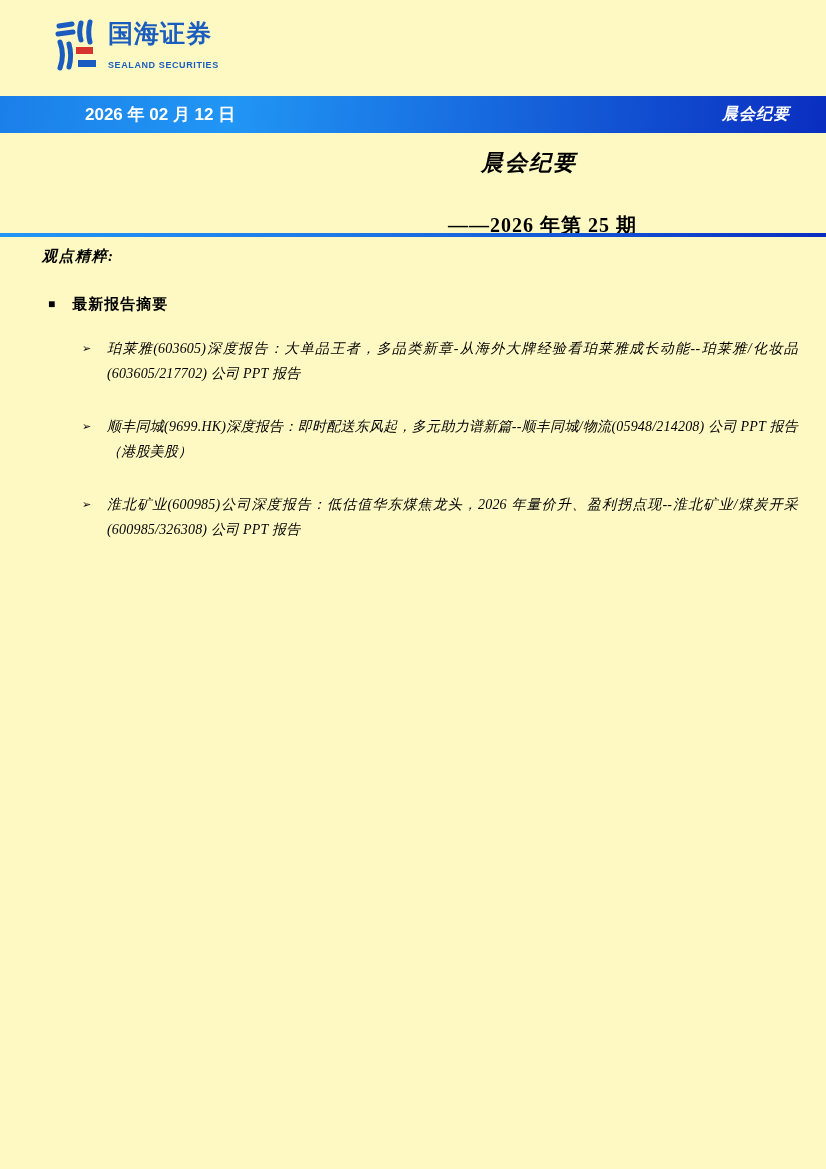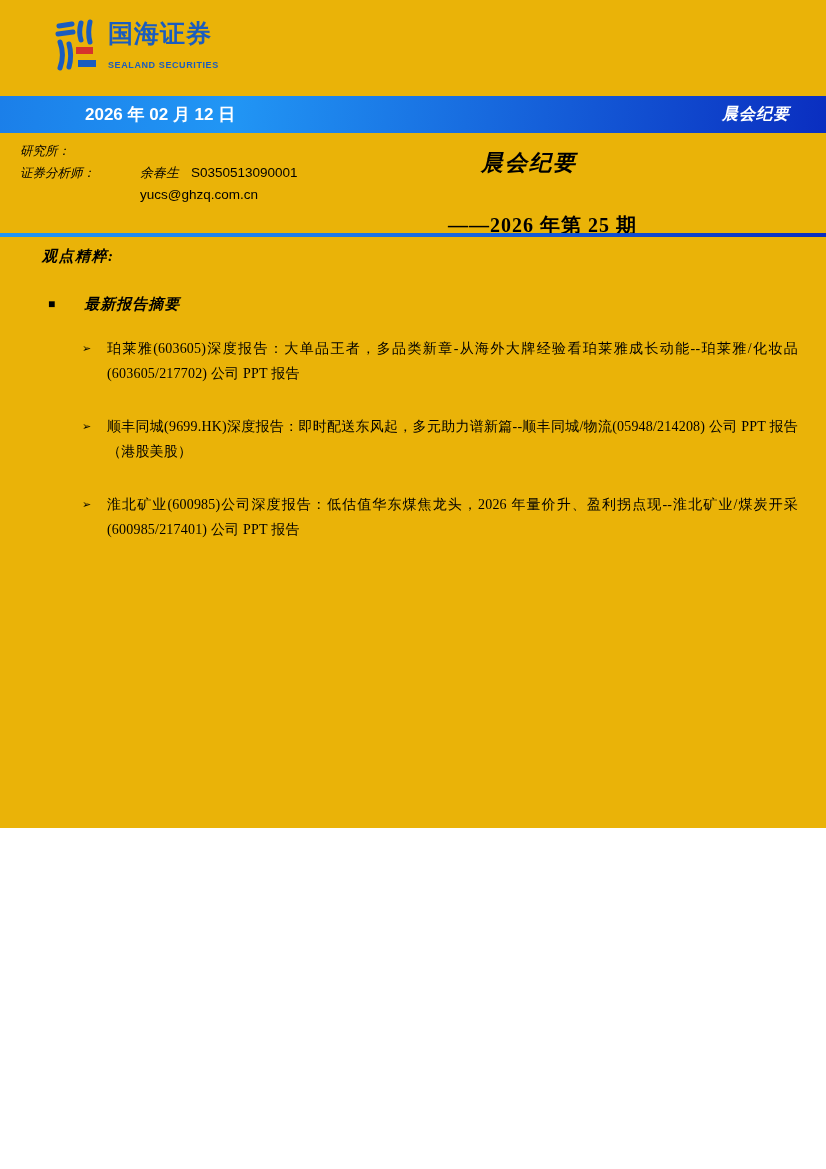--- a/index.html
+++ b/index.html
@@ -1,20 +1,20 @@
 <!DOCTYPE html>
 <html><head>
 <meta charset="utf-8">
 <style>
   * { margin:0; padding:0; box-sizing:border-box; }
   html,body { background:#ffffff; }
   #page {
     position:relative;
-    width:826px; height:828px;
-    background:#eab308;
+    width:826px; height:1169px;
+    background:#fef9c3;
     overflow:hidden;
     font-family:"Liberation Serif", serif;
     color:#000000;
   }
 
   
   .logo { position:absolute; left:55px; top:18px; display:flex; align-items:center; gap:9px; }
   .logo-mark { width:44px; height:54px; }
   .logo-text { display:flex; flex-direction:column; justify-content:center; }
   .logo-cn {
@@ -71,32 +71,32 @@
   
   .content { position:absolute; left:42px; top:244px; width:756px; }
   .section-heading {
     font-weight:bold; font-style:italic; font-size:15px; letter-spacing:1.5px; line-height:24px;
   }
   .group-row { margin-top:28px; display:flex; align-items:center; padding-left:6px; }
   .square-marker {
     font-size:12px; line-height:16px; font-style:normal; margin-right:17px;
   }
   .group-heading {
-    font-weight:bold; font-style:italic; font-size:15px; letter-spacing:1px; line-height:16px;margin-left:12px;
+    font-weight:bold; font-size:15px; letter-spacing:1px; line-height:16px;
   }
   .report-list { list-style:none; margin-top:24px; }
   .report-item {
     display:flex; padding-left:40px; margin-bottom:28px;
     font-size:14px; line-height:25px;
   }
   .arrow-marker {
     flex:0 0 12px; font-size:11px; line-height:25px; margin-right:13px; font-style:normal;
   }
   .report-text {
-    width:691px; text-align:justify; letter-spacing:0.2px;
+    width:691px; font-style:italic; text-align:justify; letter-spacing:0.2px;
   }
 </style>
 </head>
 <body>
 
 <div id="page">
 
   <div class="logo">
     <svg class="logo-mark" viewBox="0 0 44 54" xmlns="http://www.w3.org/2000/svg">
       <g stroke="#1a5cbf" stroke-width="5" stroke-linecap="round" fill="none">
@@ -114,34 +114,20 @@
       <div class="logo-cn">国海证券</div>
       <div class="logo-en">SEALAND SECURITIES</div>
     </div>
   </div>
 
   <div class="banner">
     <span class="banner-date">2026 年 02 月 12 日</span>
     <span class="banner-label">晨会纪要</span>
   </div>
 
-  <div class="meta">
-    <div class="meta-row">
-      <span class="meta-label">研究所：</span>
-    </div>
-    <div class="meta-row">
-      <span class="meta-label">证券分析师：</span>
-      <span class="meta-name">余春生</span>
-      <span class="meta-id">S0350513090001</span>
-    </div>
-    <div class="meta-row">
-      <span class="meta-label"></span>
-      <span class="meta-email">yucs@ghzq.com.cn</span>
-    </div>
-  </div>
 
   <div class="title-block">
     <div class="title-main">晨会纪要</div>
     <div class="title-sub">——2026 年第 25 期</div>
   </div>
 
   <div class="divider"></div>
 
   <div class="content">
     <div class="section-heading">观点精粹:</div>
@@ -155,18 +141,18 @@
       <li class="report-item">
         <span class="arrow-marker">➢</span>
         <span class="report-text">珀莱雅(603605)深度报告：大单品王者，多品类新章-从海外大牌经验看珀莱雅成长动能--珀莱雅/化妆品(603605/217702) 公司 PPT 报告</span>
       </li>
       <li class="report-item">
         <span class="arrow-marker">➢</span>
         <span class="report-text">顺丰同城(9699.HK)深度报告：即时配送东风起，多元助力谱新篇--顺丰同城/物流(05948/214208) 公司 PPT 报告（港股美股）</span>
       </li>
       <li class="report-item">
         <span class="arrow-marker">➢</span>
-        <span class="report-text">淮北矿业(600985)公司深度报告：低估值华东煤焦龙头，2026 年量价升、盈利拐点现--淮北矿业/煤炭开采(600985/217401) 公司 PPT 报告</span>
+        <span class="report-text">淮北矿业(600985)公司深度报告：低估值华东煤焦龙头，2026 年量价升、盈利拐点现--淮北矿业/煤炭开采(600985/326308) 公司 PPT 报告</span>
       </li>
     </ul>
   </div>
 
 </div>
 
 </body></html>

